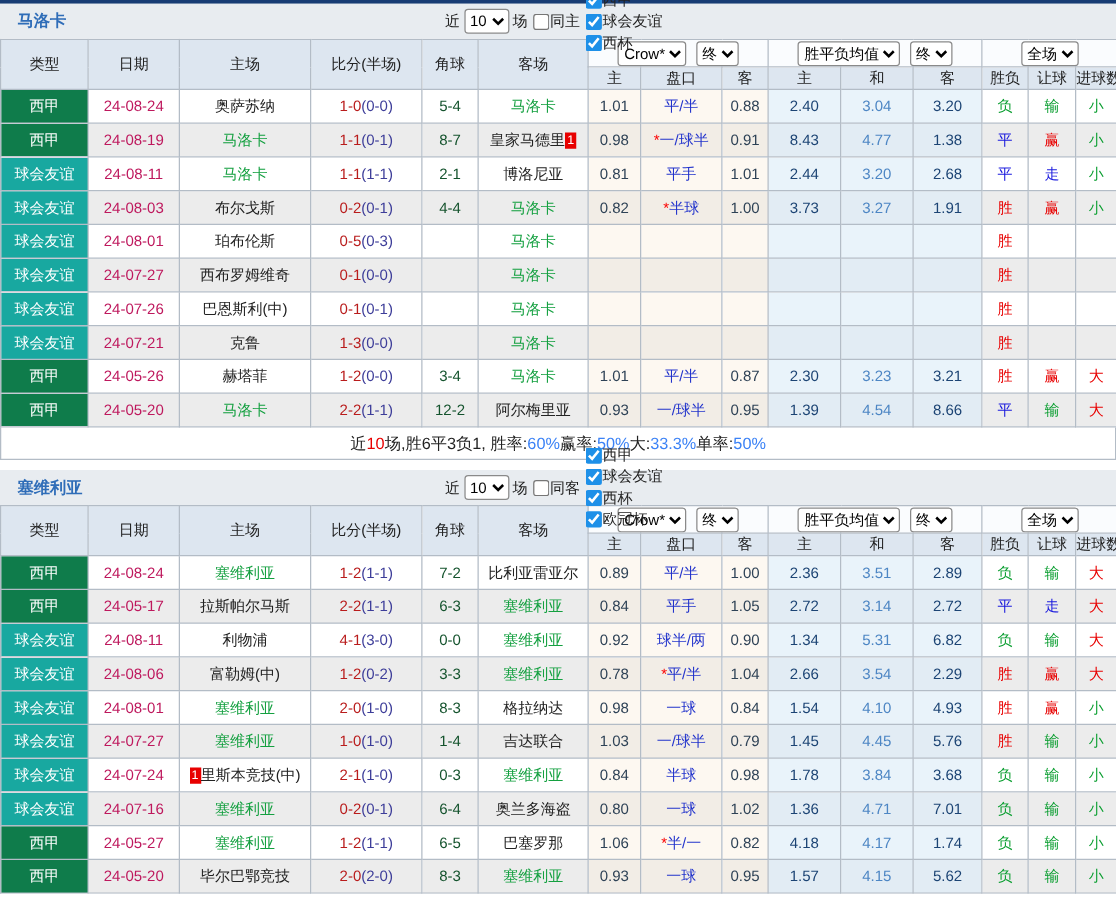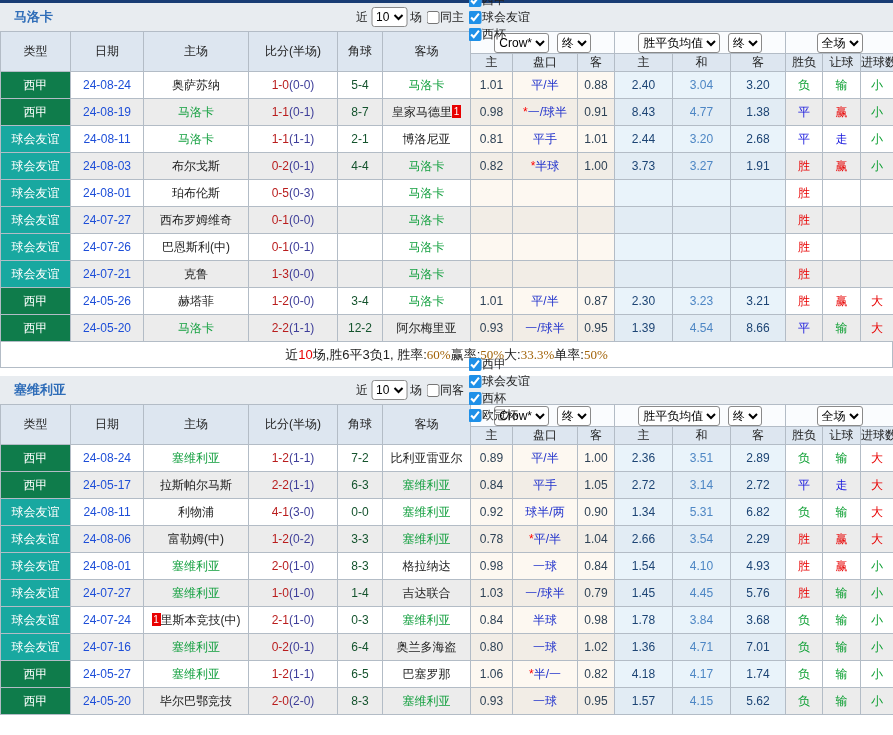--- a/index.html
+++ b/index.html
@@ -29,42 +29,42 @@
   th.sel-cell { background:#fafcfe; height:22px; }
   th.merged { height:40px; }
   tr.hdr-sub th { height:18px; }
   .sel-cell select { font-size:12px; height:20px; border:1px solid #8a8a8a; border-radius:3px; background:#fff; margin:0 2px; }
 
   td { height:27px; background:#fff; }
   tr.alt td { background:#ececec; }
   td.c-type { color:#fff; }
   td.c-type.league { background:#0f7c4b; }
   td.c-type.friendly { background:#18a8a0; }
-  td.c-date { color:#1d4ed8; }
+  td.c-date { color:#be185d; }
   td.c-corner { color:#14532d; }
   td.c-odds { background:#fdf8f1; color:#2e4256; }
   tr.alt td.c-odds { background:#f2ede6; }
   td.c-avg { background:#e9f3fa; }
   tr.alt td.c-avg { background:#e2ecf4; }
   td.c-avg.strong { color:#1c4474; }
   td.c-avg.mid { color:#4d86c4; }
   .team-green { color:#14a040; }
   .team-black { color:#222; }
   .score-ft { color:#b91c1c; }
   .score-ht { color:#3d3d99; }
   .pan { color:#2233cc; }
   .star { color:#fb0202; }
   .red { color:#e80000; }
   .blue { color:#1616dd; }
   .green { color:#0a9e30; }
   .badge { display:inline-block; background:#e80000; color:#fff; font-size:10px; line-height:13px; min-width:9px; padding:0 1px; vertical-align:1px; }
 
   .summary { height:26px; border:1px solid #b3bcc6; border-top:none; display:flex; align-items:center; justify-content:center; font-size:13px; color:#222; }
   .summary .r { color:#e80000; }
-  .summary .b { color:#a16207;font-family:Liberation Serif, serif; }
+  .summary .b { color:#3b82f6; }
 </style>
 </head>
 <body>
 
 <div class="page">
   <div class="navy-strip"></div>
 
   <div class="section">
     <div class="sec-head">
       <span class="team-title">马洛卡</span>

